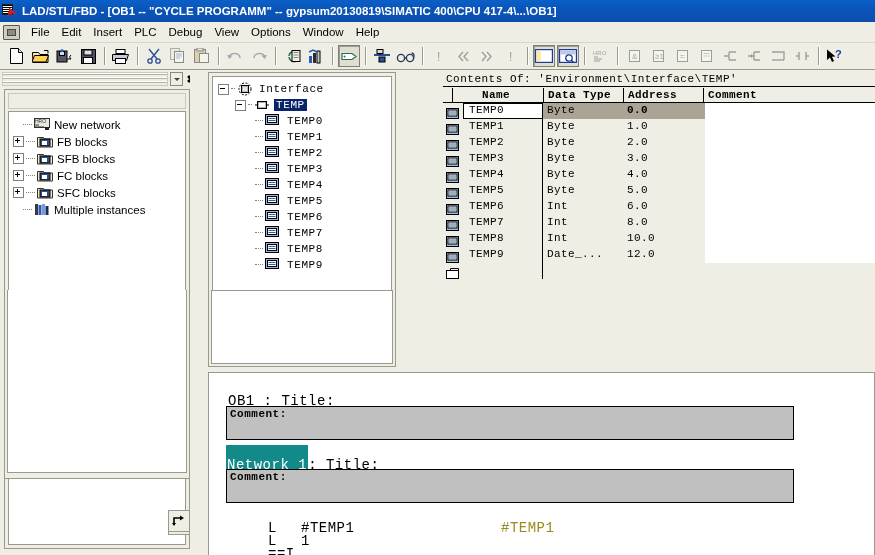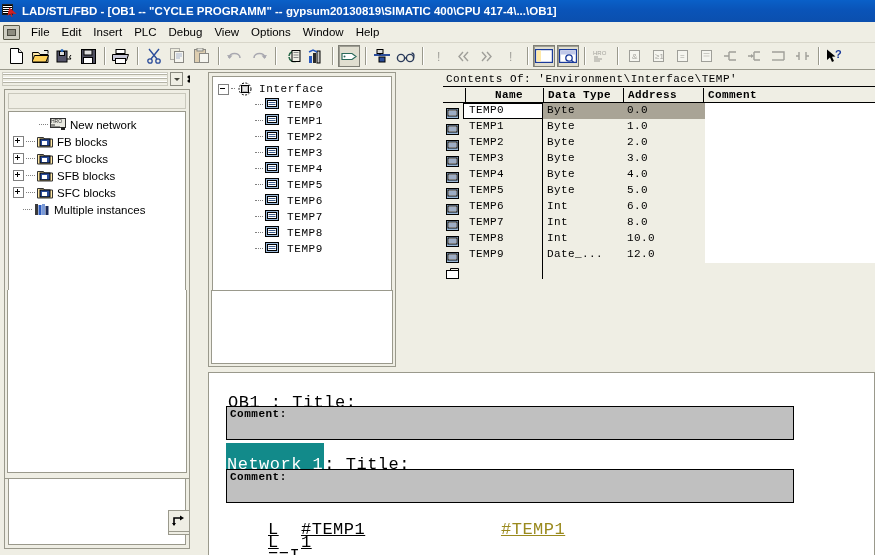--- a/index.html
+++ b/index.html
@@ -194,21 +194,21 @@
   }
   .col-sep { position:absolute; top:0; width:1px; height:16px; background:#000; }
 
   
   .codepanel {
     position:absolute; left:208px; top:372px; width:667px; height:183px;
     background:#ffffff; border:1px solid #9a998c; border-bottom:none; box-sizing:border-box;
   }
   .code-text {
     font-family:"Liberation Mono","DejaVu Sans Mono",monospace;
-    font-size:17px; color:#000; white-space:pre; letter-spacing:0.5px;text-decoration:underline;
+    font-size:14px; color:#000; white-space:pre; letter-spacing:0.5px;
   }
   .cbox {
     position:absolute; background:#c0c0c0; border:1px solid #000;
     box-sizing:border-box;
     font-weight:bold;
   }
   .cbox span {
     position:absolute; left:3px; top:1px;
     font-family:"Liberation Mono","DejaVu Sans Mono",monospace;
     font-size:11px; color:#000; letter-spacing:0.5px;
@@ -505,21 +505,21 @@
     <div class="lp-grip"></div>
     <div class="lp-dd">
         <div class="caret"></div>
       </div>
     <div class="lp-close">✖</div>
 
     <div class="lp-body">
       <div class="lp-head"></div>
       <div class="lp-tree">
 
-        <div class="trow" style="padding-left:30px">
+        <div class="trow" style="padding-left:14px">
           <div class="dotline"></div>
           <div class="ticon">
             <svg width="16" height="13" viewBox="0 0 16 13">
                 <rect x="0.5" y="0.5" width="15" height="9" fill="#e8e8e0" stroke="#333"></rect>
                 <text x="1" y="5" font-size="5" font-family="Liberation Sans" fill="#333">HRO</text>
                 <path d="M1 7h4M1 9h9" stroke="#333"></path>
                 <rect x="11" y="9" width="4" height="3" fill="#222"></rect>
               </svg>
           </div>
           <span>New network</span>
@@ -541,34 +541,34 @@
         <div class="trow">
           <div class="expander plus"></div>
           <div class="dotline"></div>
           <div class="ticon">
             <svg width="16" height="13" viewBox="0 0 16 13">
                 <path d="M0.5 2.5h6l1 1.5h8v8h-15z" fill="#ffe9a8" stroke="#333"></path>
                 <rect x="3" y="4" width="10" height="7" fill="#2a4c9b" stroke="#000"></rect>
                 <rect x="5" y="6" width="5" height="4" fill="#fff"></rect>
               </svg>
           </div>
-          <span>FC blocks</span>
+          <span>SFB blocks</span>
         </div>
 
         <div class="trow">
           <div class="expander plus"></div>
           <div class="dotline"></div>
           <div class="ticon">
             <svg width="16" height="13" viewBox="0 0 16 13">
                 <path d="M0.5 2.5h6l1 1.5h8v8h-15z" fill="#ffe9a8" stroke="#333"></path>
                 <rect x="3" y="4" width="10" height="7" fill="#2a4c9b" stroke="#000"></rect>
                 <rect x="5" y="6" width="5" height="4" fill="#fff"></rect>
               </svg>
           </div>
-          <span>SFB blocks</span>
+          <span>FC blocks</span>
         </div>
 
         <div class="trow">
           <div class="expander plus"></div>
           <div class="dotline"></div>
           <div class="ticon">
             <svg width="16" height="13" viewBox="0 0 16 13">
                 <path d="M0.5 2.5h6l1 1.5h8v8h-15z" fill="#ffe9a8" stroke="#333"></path>
                 <rect x="3" y="4" width="10" height="7" fill="#2a4c9b" stroke="#000"></rect>
                 <rect x="5" y="6" width="5" height="4" fill="#fff"></rect>
@@ -614,20 +614,32 @@
         <div class="ticon">
           <svg width="16" height="14" viewBox="0 0 16 14">
               <circle cx="8" cy="7" r="6" fill="none" stroke="#000" stroke-dasharray="2 1.5"></circle>
               <rect x="4.5" y="3.5" width="7" height="7" fill="#b8b8b8" stroke="#000"></rect>
               <rect x="6" y="5" width="4" height="4" fill="#e8e8e8"></rect>
             </svg>
         </div>
         <span class="if-label">Interface</span>
       </div>
 
+      <div class="if-row" style="padding-left:22px;">
+        <div class="expander"></div>
+        <div class="dotline" style="width:4px"></div>
+        <div class="ticon">
+          <svg width="16" height="14" viewBox="0 0 16 14">
+              <path d="M1 7h2M13 7h2" stroke="#000"></path>
+              <rect x="3.5" y="3.5" width="9" height="7" fill="#d8d8d8" stroke="#000"></rect>
+              <rect x="4.5" y="4.5" width="7" height="5" fill="#fff" stroke="#777" stroke-dasharray="1 1"></rect>
+            </svg>
+        </div>
+        <span class="if-label sel">TEMP</span>
+      </div>
 
       <div class="if-row" style="padding-left:42px;">
         <div class="dotline" style="width:8px"></div>
         <div class="ticon">
           <svg width="14" height="11" viewBox="0 0 14 11">
               <rect x="0.5" y="0.5" width="13" height="10" fill="#9ab8d8" stroke="#000"></rect>
               <rect x="2.5" y="2.5" width="9" height="6" fill="#fff" stroke="#000"></rect>
               <path d="M3.5 4.5h7M3.5 6.5h7" stroke="#3a5a8a"></path>
             </svg>
         </div>
@@ -734,41 +746,41 @@
       </div>
 
       <div class="tooltipbox">TEMP9 / Date_And_Time</div>
     </div>
   </div>
 
   <div class="tablepanel">
     <div class="tbl-contents">Contents Of:  'Environment\Interface\TEMP'</div>
 
     <div class="tbl-header">
-      <div class="th" style="left:22px;  width:100px;padding-left:29px;">Name</div>
+      <div class="th" style="left:9px;  width:100px;padding-left:29px;">Name</div>
       <div class="th" style="left:100px; width:80px;">Data Type</div>
       <div class="th" style="left:180px; width:80px;">Address</div>
       <div class="th" style="left:260px; width:218px;">Comment</div>
     </div>
 
     <div class="tbl-rows">
 
       <div class="trw" style="top:0px;">
         <div style="position:absolute;left:100px;top:0;width:262px;height:16px;background:#a9a496;"></div>
         <div class="rowicon">
           <svg width="13" height="11" viewBox="0 0 13 11">
               <rect x="0.5" y="0.5" width="12" height="10" fill="#9ab8d8" stroke="#000"></rect>
               <rect x="2" y="2" width="9" height="6" fill="#fff" stroke="#000"></rect>
               <path d="M3 4h7M3 6h7" stroke="#3a5a8a"></path>
             </svg>
         </div>
         <div style="position:absolute;left:20px;top:0;width:80px;height:16px;background:#fff;border:1px solid #000;box-sizing:border-box;"></div>
         <div class="cell" style="left:22px; width:78px;">TEMP0</div>
         <div class="cell" style="left:100px;width:80px;">Byte</div>
-        <div class="cell" style="left:180px;width:80px;">0.0</div>
+        <div class="cell" style="left:180px;width:80px;font-weight:bold;">0.0</div>
         <div class="cell" style="left:260px;width:218px;"></div>
       </div>
 
       <div class="trw" style="top:16px;">
         <div class="rowicon"><svg width="13" height="11" viewBox="0 0 13 11">
               <rect x="0.5" y="0.5" width="12" height="10" fill="#9ab8d8" stroke="#000"></rect>
               <rect x="2" y="2" width="9" height="6" fill="#fff" stroke="#000"></rect>
               <path d="M3 4h7M3 6h7" stroke="#3a5a8a"></path>
             </svg></div>
         <div class="col-sep" style="left:99px;"></div>

